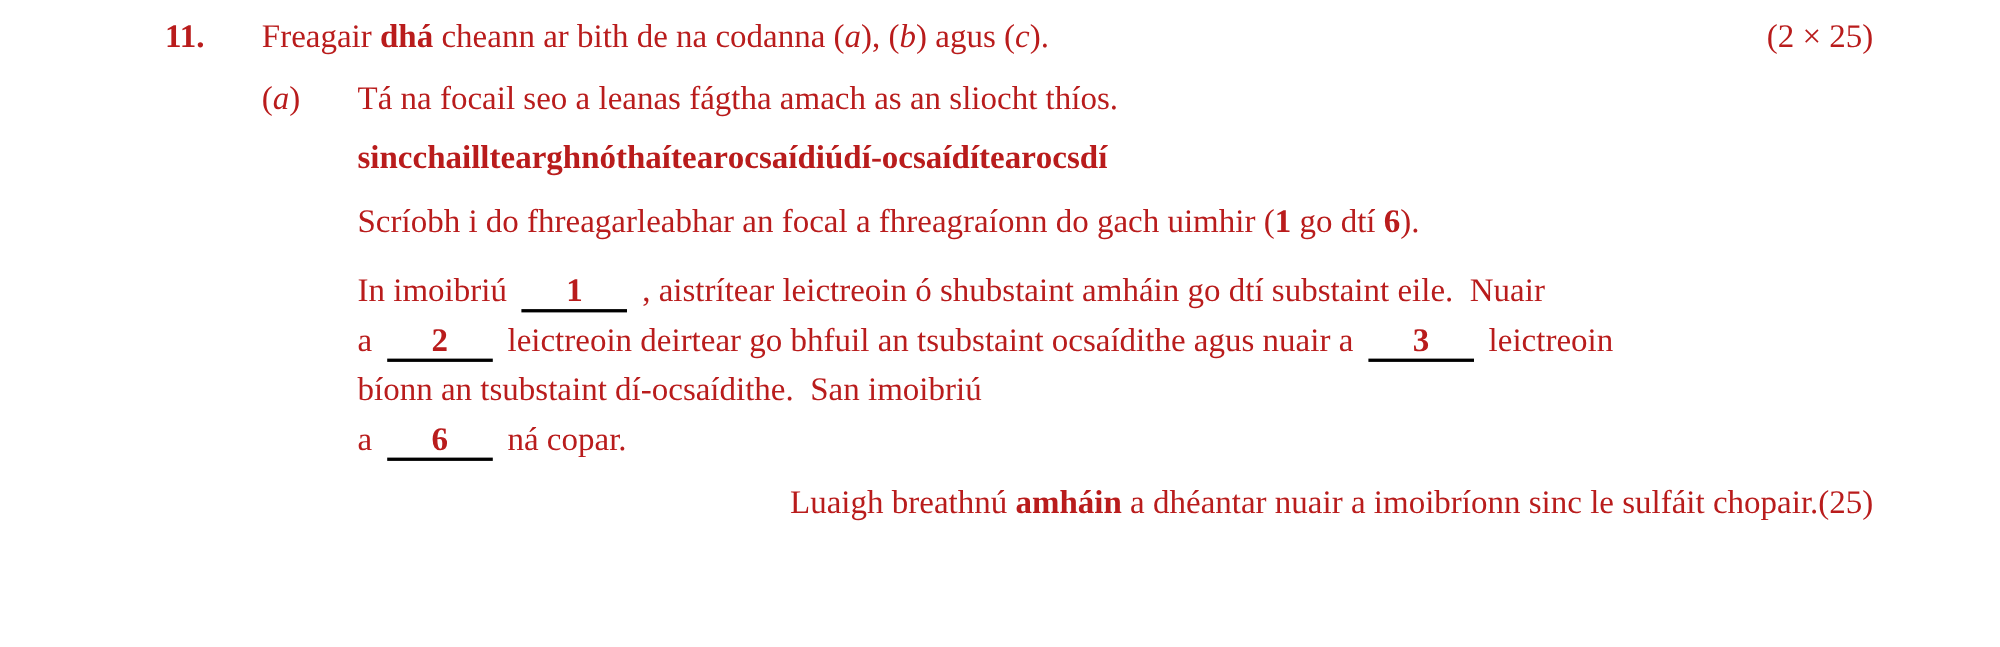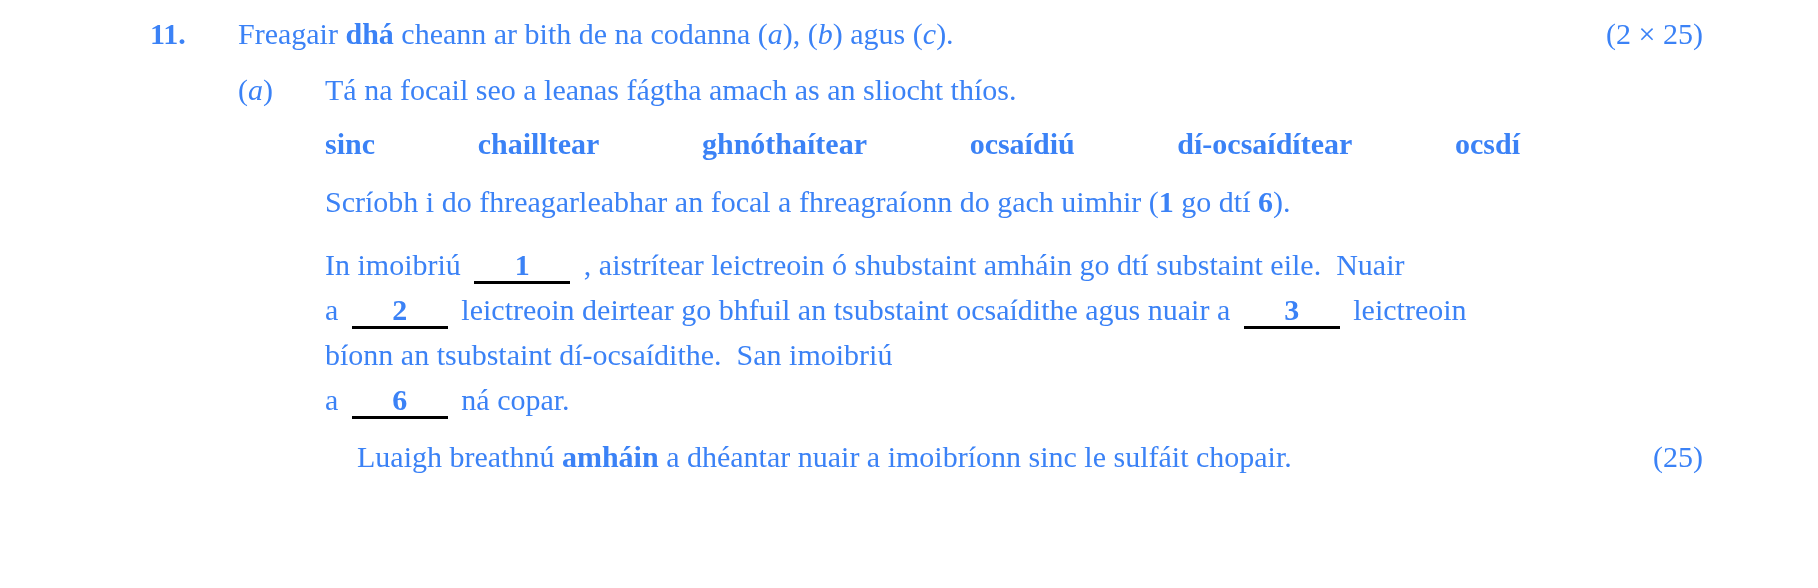--- a/index.html
+++ b/index.html
@@ -1,21 +1,21 @@
 <!DOCTYPE html>
 <html><head>
 <meta charset="utf-8">
 <style>
   html,body { margin:0; padding:0; background:#ffffff; }
   .page {
     width:1818px; height:588px;
     box-sizing:border-box;
     position:relative;
     background:#ffffff;
-    color:#3b82f6;
+    color:#b91c1c;
     font-family:"Liberation Serif", serif;
     font-size:30px;
   }
   .pre { white-space:pre-wrap; }
   .b { font-weight:bold; }
   .i { font-style:italic; }
 
   .header-row {
     display:flex;
     padding:14px 115px 0 150px;
@@ -31,21 +31,20 @@
     margin-top:16px;
     line-height:40px;
   }
   .plabel { width:87px; flex:none; }
 
   .wordbank {
     margin-left:325px;
     width:1195px;
     margin-top:14px;
     display:flex;
-    justify-content:space-between;
     font-weight:bold;
     line-height:40px;
   }
 
   .instr {
     padding-left:325px;
     padding-right:56px;
     margin-top:18px;
     line-height:40px;
   }
@@ -71,21 +70,21 @@
   .equation {
     text-align:center;
     font-weight:bold;
   }
   .eqpart { margin:0 13px; }
   .eqop-arrow { font-weight:normal; margin:0 13px; }
   sub { font-size:0.65em; vertical-align:-0.18em; }
 
   .final-row {
     display:flex;
-    justify-content:space-between;
+    justify-content:flex-end;
     padding:0 115px 0 325px;
     margin-top:12px;
     line-height:45px;
     margin-left:32px;
   }
 </style>
 </head>
 <body>
 
 <div class="page">

